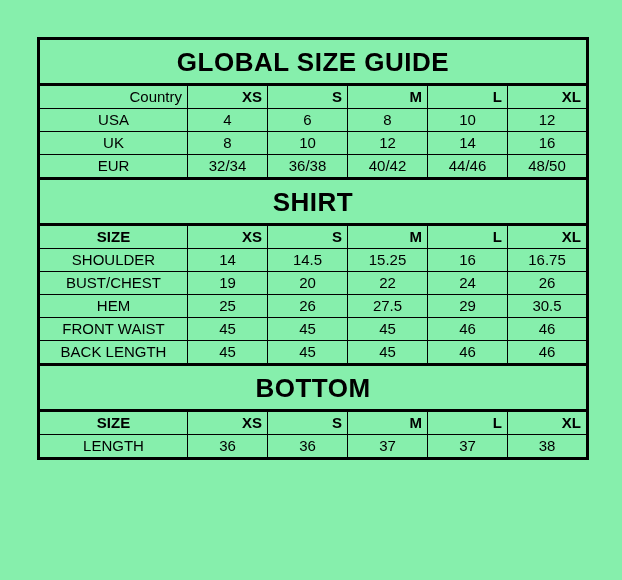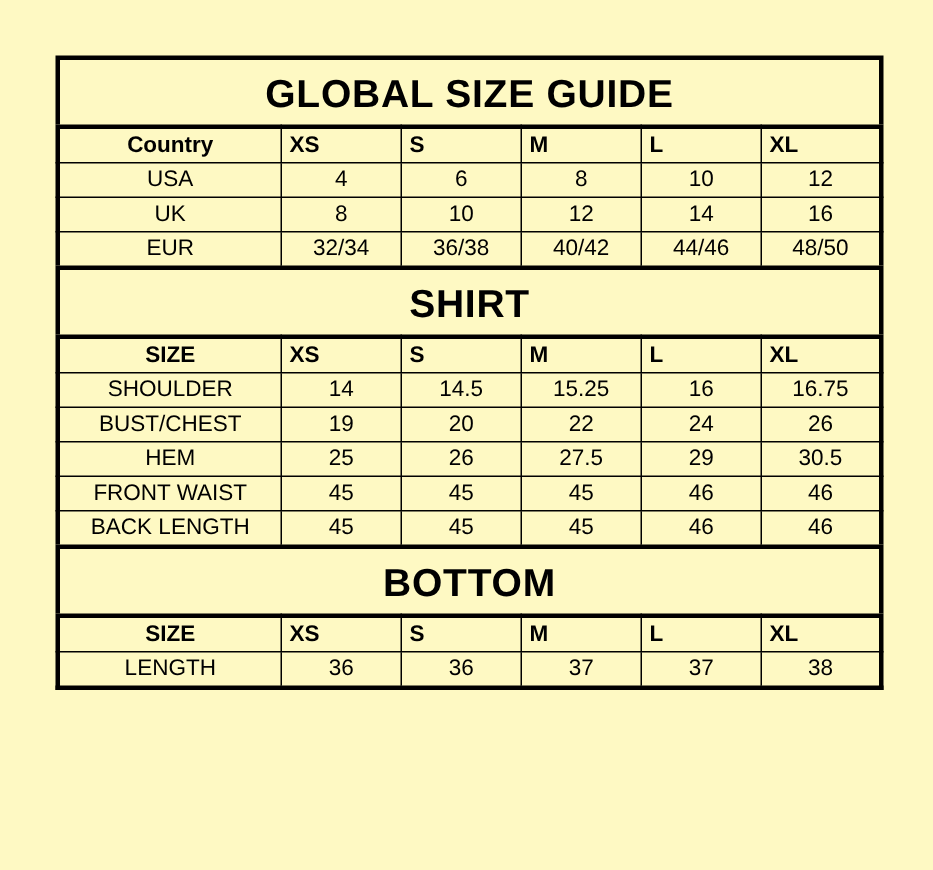--- a/index.html
+++ b/index.html
@@ -4,21 +4,21 @@
 <style>
   html, body {
     margin: 0;
     padding: 0;
     background: #ffffff;
   }
   .canvas {
     position: relative;
     width: 622px;
     height: 580px;
-    background: #fef9c3;
+    background: #86efac;
     font-family: "Liberation Sans", sans-serif;
     color: #000000;
   }
   table.size-guide {
     position: absolute;
     left: 37px;
     top: 37px;
     width: 549px;
     border-collapse: collapse;
     table-layout: fixed;
@@ -38,23 +38,23 @@
   }
   tr.section-title-row td {
     border-top: 3px solid #000000;
     border-bottom: 3px solid #000000;
     height: 43px;
     text-align: center;
     font-weight: bold;
     font-size: 26px;
     letter-spacing: 0.5px;
   }
-  td.row-head-left   { font-weight: bold; text-align: center; }
+  td.row-head-left   { font-weight: normal; text-align: right; }
   td.row-head-center { font-weight: bold; text-align: center; margin-top: 31px; }
-  td.col-head        { font-weight: bold; text-align: left; }
+  td.col-head        { font-weight: bold; text-align: right; }
   td.row-label       { text-align: center; }
   td.value-cell      { text-align: center; }
 </style>
 </head>
 <body>
 
 <div class="canvas">
   <table class="size-guide">
     <colgroup>
       <col class="label-col">

